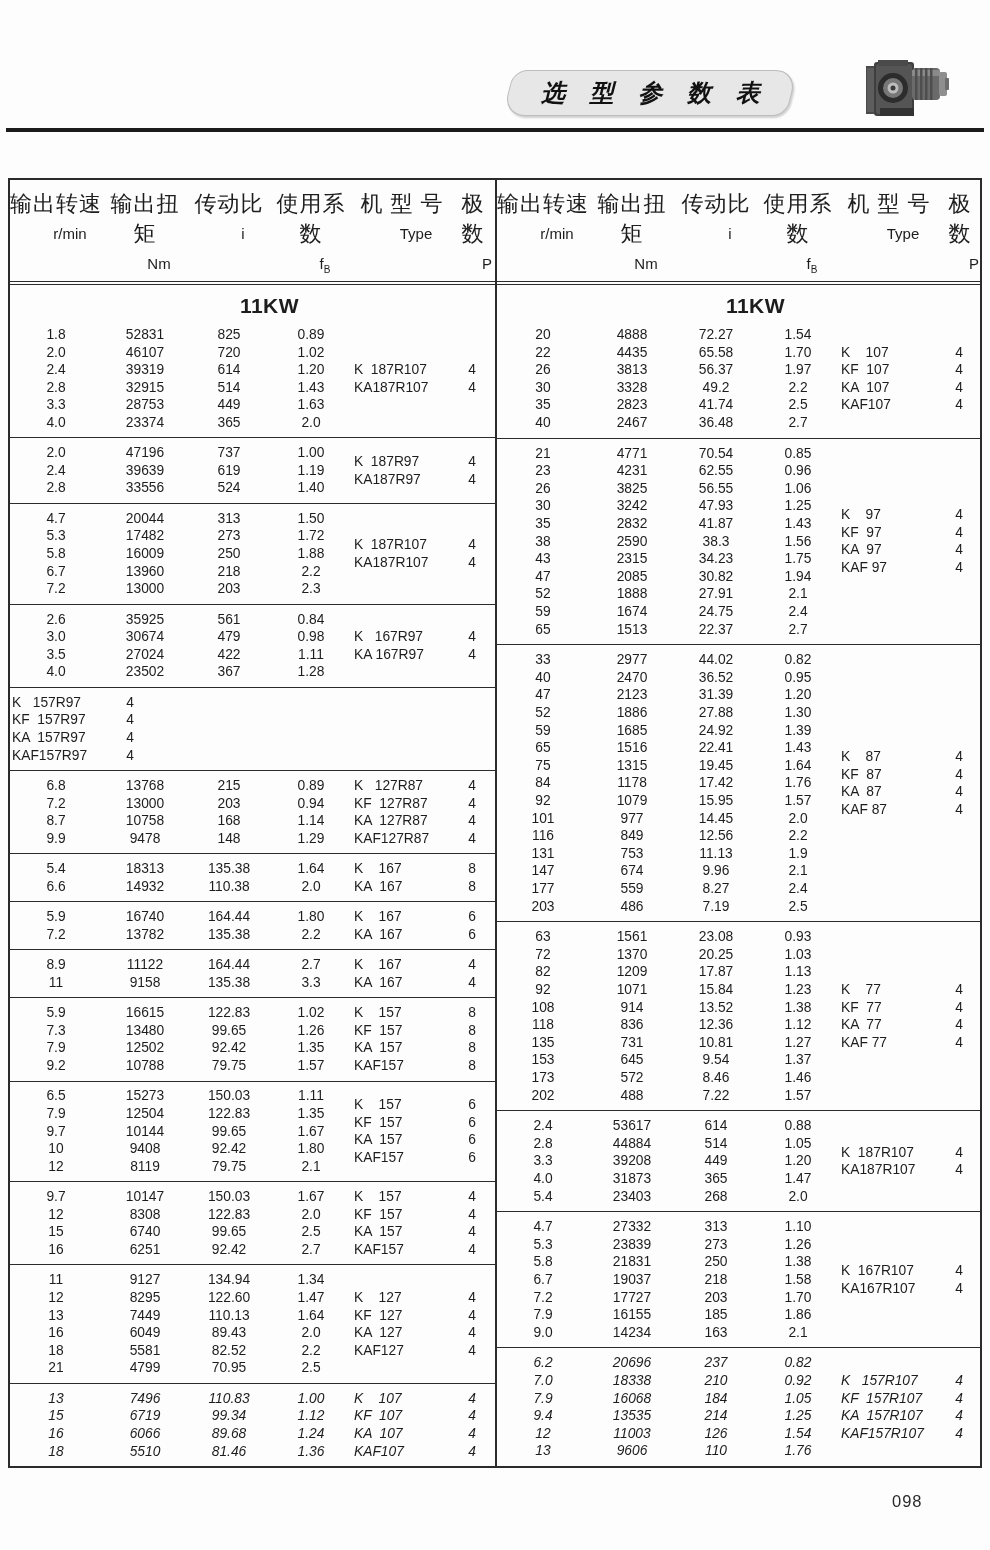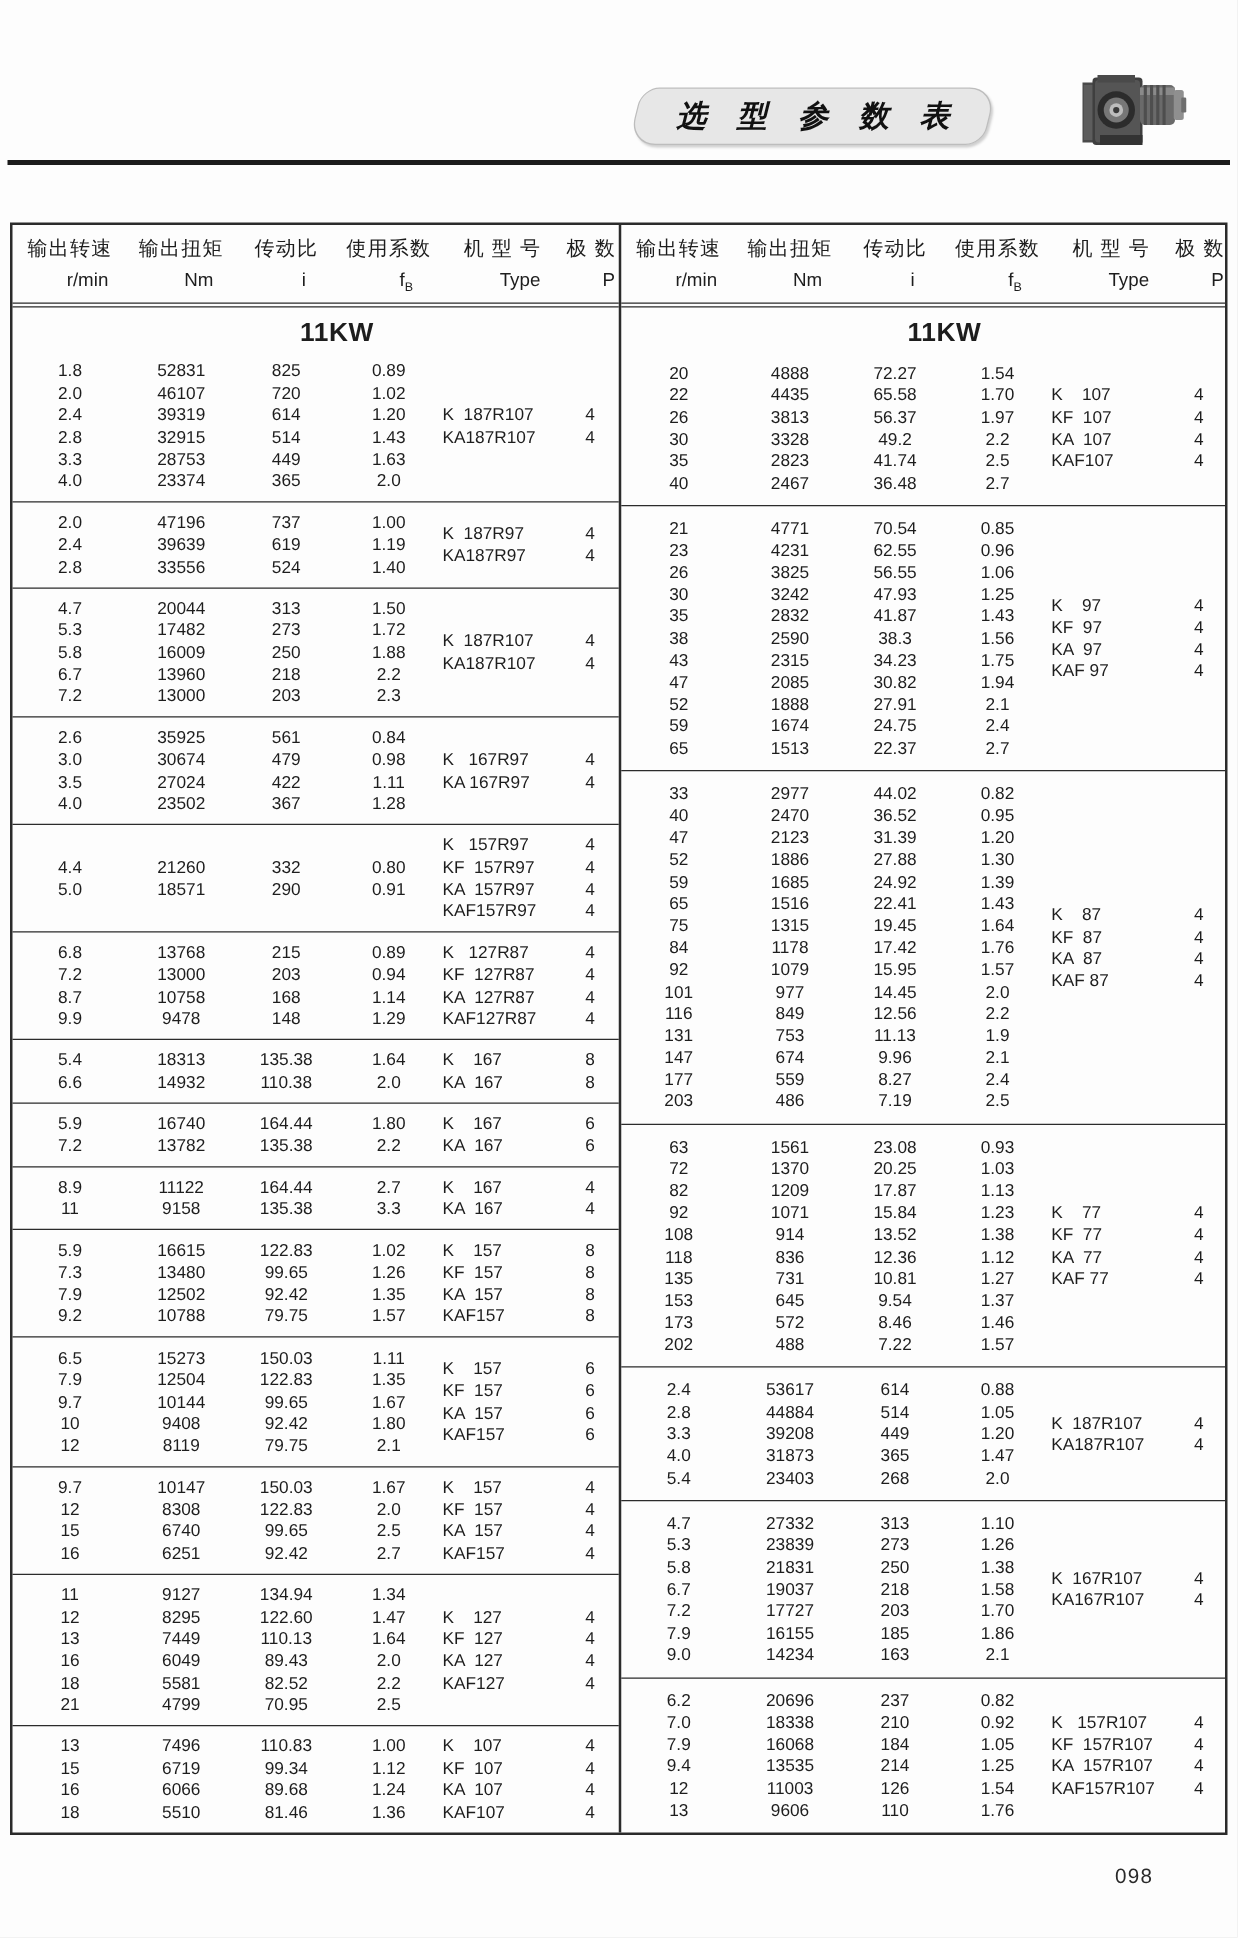--- a/index.html
+++ b/index.html
@@ -28,32 +28,32 @@
     position:absolute;left:8px;top:178px;width:974px;height:1290px;
     border:2px solid #2b2b2b;display:flex;box-sizing:border-box;
   }
   .half{width:50%;display:flex;flex-direction:column;box-sizing:border-box;}
   .half.right{border-left:2px solid #2b2b2b;}
   .col-header{
     display:grid;grid-template-columns:92px 86px 82px 82px 100px 42px;
     padding:9px 0 6px 0;border-bottom:4px double #2b2b2b;
   }
   .hcell{text-align:center;}
-  .hcell .cn{font-size:16px;letter-spacing:1px;font-weight:500;}
+  .hcell .cn{font-size:22px;letter-spacing:1px;font-weight:500;}
   .hcell .en{font-size:15px;margin-top:6px;margin-left:28px;}
   .hcell sub{font-size:10px;}
   .col-body{flex:1;display:flex;flex-direction:column;}
   .section-label{
     font-weight:bold;font-size:21px;padding:9px 0 2px 34px;letter-spacing:.5px;text-align:center;
   }
   .block{
     flex:1 0 auto;display:flex;align-items:center;
     border-bottom:1.5px solid #2b2b2b;padding:5px 0;
   }
-  .block.last{border-bottom:none;}
+  .block.last{border-bottom:none;font-style:italic;}
   .data-rows{width:342px;display:flex;flex-direction:column;justify-content:center;}
   .drow{display:grid;grid-template-columns:92px 86px 82px 82px;line-height:17.6px;font-size:13.8px;text-align:center;}
   .type-rows{width:142px;display:flex;flex-direction:column;justify-content:center;}
   .trow{display:grid;grid-template-columns:98px 44px;line-height:17.6px;font-size:13.8px;}
   .tname{text-align:left;white-space:pre;padding-left:2px;}
   .tp{text-align:center;}
   .page-number{position:absolute;left:892px;top:1492px;font-size:16.5px;letter-spacing:1px;color:#2a2a2a;}
 </style>
 </head>
 <body>
@@ -276,34 +276,20 @@
                 <span class="tname">K   167R97</span>
                 <span class="tp">4</span>
               </div>
               <div class="trow">
                 <span class="tname">KA 167R97</span>
                 <span class="tp">4</span>
               </div>
             </div>
           </div>
           <div class="block">
-            <div class="data-rows">
-              <div class="drow">
-                <span>4.4</span>
-                <span>21260</span>
-                <span>332</span>
-                <span>0.80</span>
-              </div>
-              <div class="drow">
-                <span>5.0</span>
-                <span>18571</span>
-                <span>290</span>
-                <span>0.91</span>
-              </div>
-            </div>
             <div class="type-rows">
               <div class="trow">
                 <span class="tname">K   157R97</span>
                 <span class="tp">4</span>
               </div>
               <div class="trow">
                 <span class="tname">KF  157R97</span>
                 <span class="tp">4</span>
               </div>
               <div class="trow">

